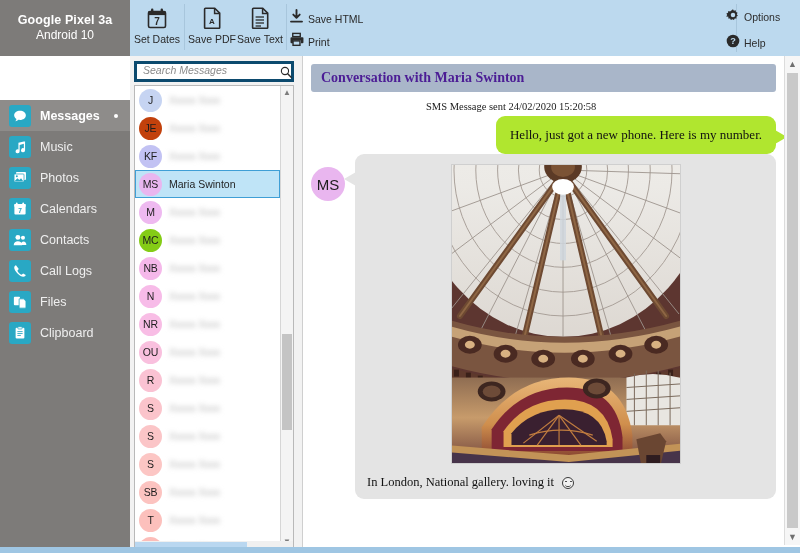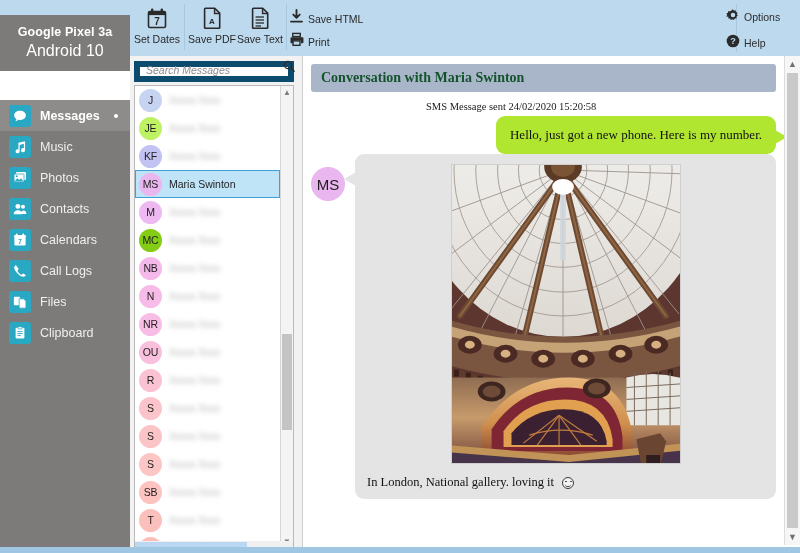--- a/index.html
+++ b/index.html
@@ -7,27 +7,27 @@
     width: 800px; height: 553px;
     font-family: "Liberation Sans", sans-serif;
     overflow: hidden;
     background: #ffffff;
   }
   #app { position: relative; width: 800px; height: 553px; background:#ffffff; }
 
   
   .topbar { position:absolute; left:0; top:0; width:800px; height:56px; background:#bcd9ee; }
   .device-box {
-    position:absolute; left:0; top:15px; width:130px; height:56px;
+    position:absolute; left:0; top:0; width:130px; height:56px;
     background:#7d7b79; color:#ffffff;
     display:flex; flex-direction:column; align-items:center; justify-content:center;
     line-height:1.25;
   }
   .device-name { font-size:12.5px; font-weight:bold; letter-spacing:0.1px; }
-  .device-os { font-size:16px; font-weight:normal; }
+  .device-os { font-size:12px; font-weight:normal; }
 
   .tool-group { position:absolute; top:0; height:56px; display:flex; align-items:flex-start; }
   .tool-btn {
     width:48px; height:56px; display:flex; flex-direction:column;
     align-items:center; justify-content:flex-start; padding-top:5px;
     color:#2a2a2a; cursor:pointer;
   }
   .tool-btn .ico { height:26px; display:flex; align-items:center; justify-content:center; }
   .tool-btn .lbl { font-size:10.5px; margin-top:2px; white-space:nowrap; }
   .tool-sep { width:1px; height:46px; background:#a8c6dc; margin:4px 3px 0 3px; }
@@ -63,22 +63,22 @@
   .batt-icon i { position:absolute; left:1px; top:1px; bottom:1px; width:12px; background:#dedede; display:block; }
   .status-dots { margin-left:auto; margin-right:9px; display:flex; gap:8px; }
   .dot { width:8px; height:8px; border-radius:50%; }
   .dot.green { background:#16d716; }
   .dot.red { background:#b71212; }
 
   
   .listpanel { position:absolute; left:130px; top:56px; width:172px; height:497px; background:#f2f2f2; }
   .searchwrap { position:absolute; left:4px; top:5px; width:160px; height:21px; }
   .searchbox {
-    width:100%; height:100%; border:6px solid #0c4a6e; background:#ffffff;
-    display:flex; align-items:flex-end; padding:0 4px 0 6px;
+    width:100%; height:100%; border:3px solid #0c4a6e; background:#ffffff;
+    display:flex; align-items:flex-start; padding:0 4px 0 6px;
   }
   .searchbox input {
     border:0; outline:0; flex:1; font-size:10.5px; color:#7a7a7a;
     font-family:"Liberation Sans", sans-serif; font-style:italic; background:transparent;
   }
   .searchbox input::placeholder { color:#8a8a8a; font-style:italic; }
 
   .listbox { position:absolute; left:4px; top:29px; width:160px; height:464px; background:#ffffff; border:1px solid #b9b9b9; overflow:hidden; }
   .listinner { position:absolute; left:0; top:0; right:13px; bottom:0; }
   .conv-row { height:28px; display:flex; align-items:center; padding-left:4px; cursor:pointer; }
@@ -97,21 +97,21 @@
   .vsb .arr.bot { position:absolute; bottom:0; left:0; right:0; }
   .vsb .thumb { position:absolute; left:1px; right:1px; background:#c4c4c4; }
 
   .hsb { position:absolute; left:4px; bottom:0; width:160px; height:12px; background:#f0f0f0; border:1px solid #b9b9b9; border-top:0; }
   .hsb .hthumb { position:absolute; left:0; top:1px; bottom:1px; width:112px; background:#b9d7f0; }
 
   
   .convpane { position:absolute; left:302px; top:56px; width:498px; height:497px; background:#ffffff; border-left:1px solid #cfcfcf; }
   .conv-scroll { position:absolute; left:0; top:0; right:16px; bottom:8px; padding:8px 8px 0 8px; overflow:hidden; }
   .conv-header {
-    background:#a9b6c9; color:#14532d; font-family:"Liberation Serif", serif;
+    background:#a9b6c9; color:#4c1d95; font-family:"Liberation Serif", serif;
     font-weight:bold; font-size:14px; padding:6px 10px; border-radius:3px;
   }
   .meta {
     font-family:"Liberation Serif", serif; font-size:10.5px; color:#1a1a1a;
     margin-top:9px; margin-bottom:4px;
   }
   .meta.sent { text-align:left; padding-left:115px; }
   .meta.recv { text-align:left; padding-left:64px; }
 
   .bubble-row { display:flex; align-items:flex-start; }
@@ -303,40 +303,40 @@
           <circle cx="4.4" cy="6" r="1.1" fill="#29a8c4"></circle>
           <path d="M2 11.4l3-3.2 2.2 2.2 2-2 2.3 3z" fill="#29a8c4"></path>
         </svg>
       </span>
       <span class="navlabel">Photos</span>
     </div>
 
     <div class="nav-item">
       <span class="navico">
         <svg width="14" height="14" viewBox="0 0 16 16">
-          <circle cx="5.6" cy="5" r="2.8" fill="#ffffff"></circle>
-          <path d="M0.8 14c0-2.8 2.1-4.6 4.8-4.6S10.4 11.2 10.4 14z" fill="#ffffff"></path>
-          <circle cx="11.4" cy="5.4" r="2.3" fill="#ffffff"></circle>
-          <path d="M8.6 13.6c.3-2.6 1.8-4 3.4-4 2 0 3.2 1.6 3.2 4z" fill="#ffffff"></path>
-        </svg>
-      </span>
-      <span class="navlabel">Contacts</span>
-    </div>
-
-    <div class="nav-item">
-      <span class="navico">
-        <svg width="14" height="14" viewBox="0 0 16 16">
           <rect x="1.6" y="2.4" width="12.8" height="12" rx="1.2" fill="#ffffff"></rect>
           <rect x="1.6" y="2.4" width="12.8" height="3" fill="#ffffff"></rect>
           <rect x="3.4" y="0.6" width="1.8" height="3" rx="0.8" fill="#ffffff"></rect>
           <rect x="10.8" y="0.6" width="1.8" height="3" rx="0.8" fill="#ffffff"></rect>
           <text x="8" y="12.4" font-size="7.5" font-family="Liberation Sans, sans-serif" font-weight="bold" fill="#29a8c4" text-anchor="middle">7</text>
         </svg>
       </span>
       <span class="navlabel">Calendars</span>
+    </div>
+
+    <div class="nav-item">
+      <span class="navico">
+        <svg width="14" height="14" viewBox="0 0 16 16">
+          <circle cx="5.6" cy="5" r="2.8" fill="#ffffff"></circle>
+          <path d="M0.8 14c0-2.8 2.1-4.6 4.8-4.6S10.4 11.2 10.4 14z" fill="#ffffff"></path>
+          <circle cx="11.4" cy="5.4" r="2.3" fill="#ffffff"></circle>
+          <path d="M8.6 13.6c.3-2.6 1.8-4 3.4-4 2 0 3.2 1.6 3.2 4z" fill="#ffffff"></path>
+        </svg>
+      </span>
+      <span class="navlabel">Contacts</span>
     </div>
 
     <div class="nav-item">
       <span class="navico">
         <svg width="14" height="14" viewBox="0 0 16 16">
             <path d="M3.4 1.4c-.8 0-2 1.4-2 2.8 0 3.8 6.6 10.4 10.4 10.4 1.4 0 2.8-1.2 2.8-2l-3-1.8-1.8 1.6c-1.6-.6-4.2-3.2-4.8-4.8l1.6-1.8z" fill="#ffffff"></path>
           </svg>
       </span>
       <span class="navlabel">Call Logs</span>
     </div>
@@ -407,21 +407,21 @@
       </div>
     </div>
 
     <div class="listbox">
       <div class="listinner" id="conv-list">
           <div class="conv-row">
             <div class="ava" style="background: rgb(198, 212, 242);">J</div>
             <div class="conv-name blurred">Xxxxx Xxxx</div>
           </div>
           <div class="conv-row">
-            <div class="ava" style="background: #bef264;">JE</div>
+            <div class="ava" style="background: #c2410c;">JE</div>
             <div class="conv-name blurred">Xxxxx Xxxx</div>
           </div>
           <div class="conv-row">
             <div class="ava" style="background: rgb(194, 194, 243);">KF</div>
             <div class="conv-name blurred">Xxxxx Xxxx</div>
           </div>
           <div class="conv-row selected">
             <div class="ava" style="background: rgb(233, 182, 239);">MS</div>
             <div class="conv-name">Maria Swinton</div>
           </div>

